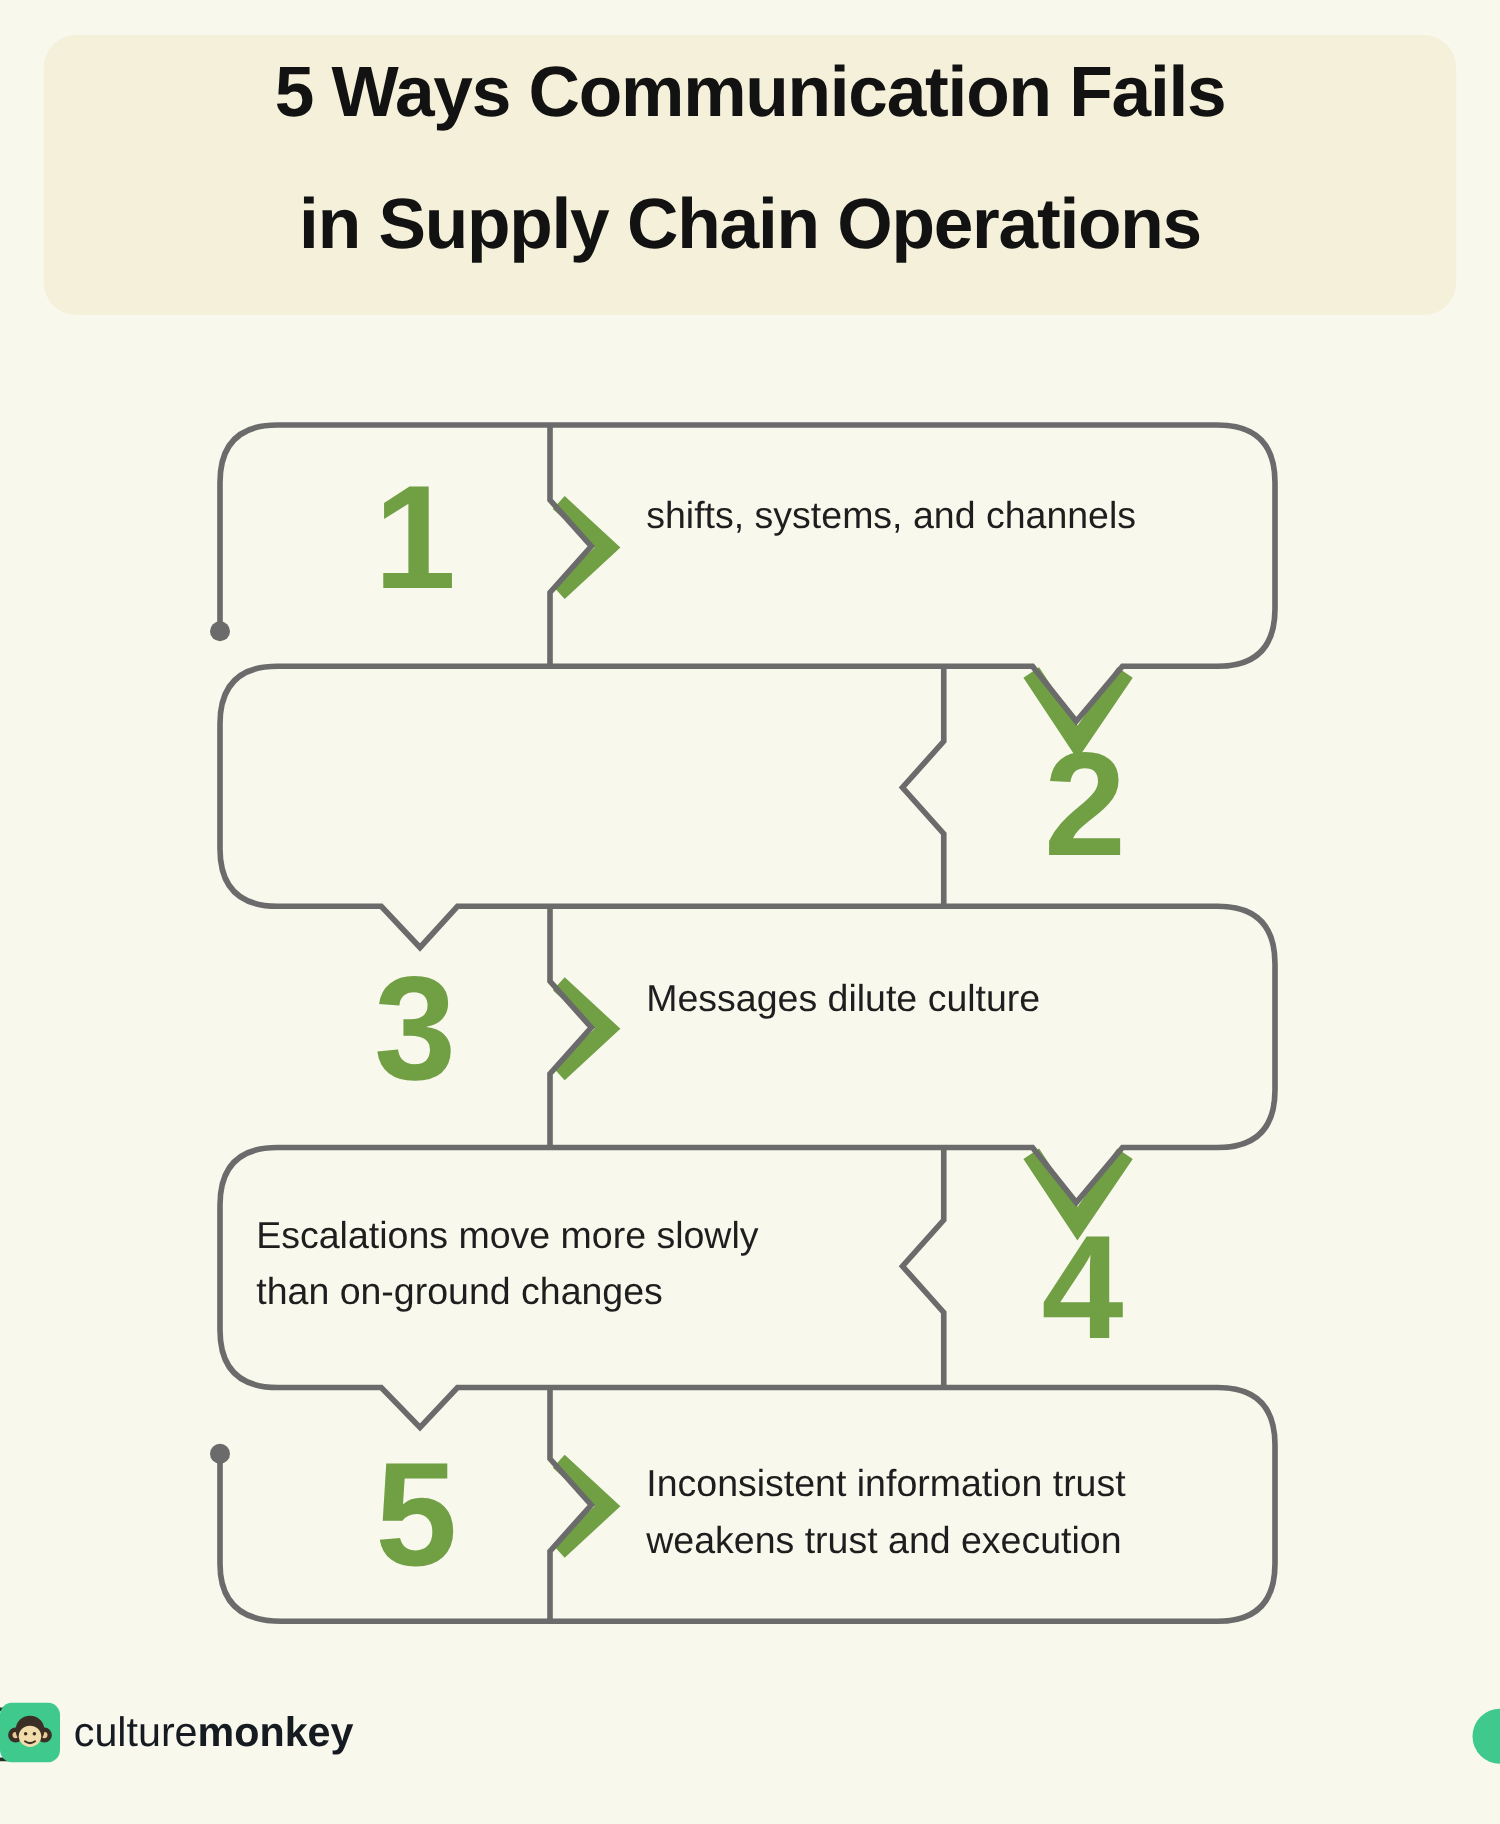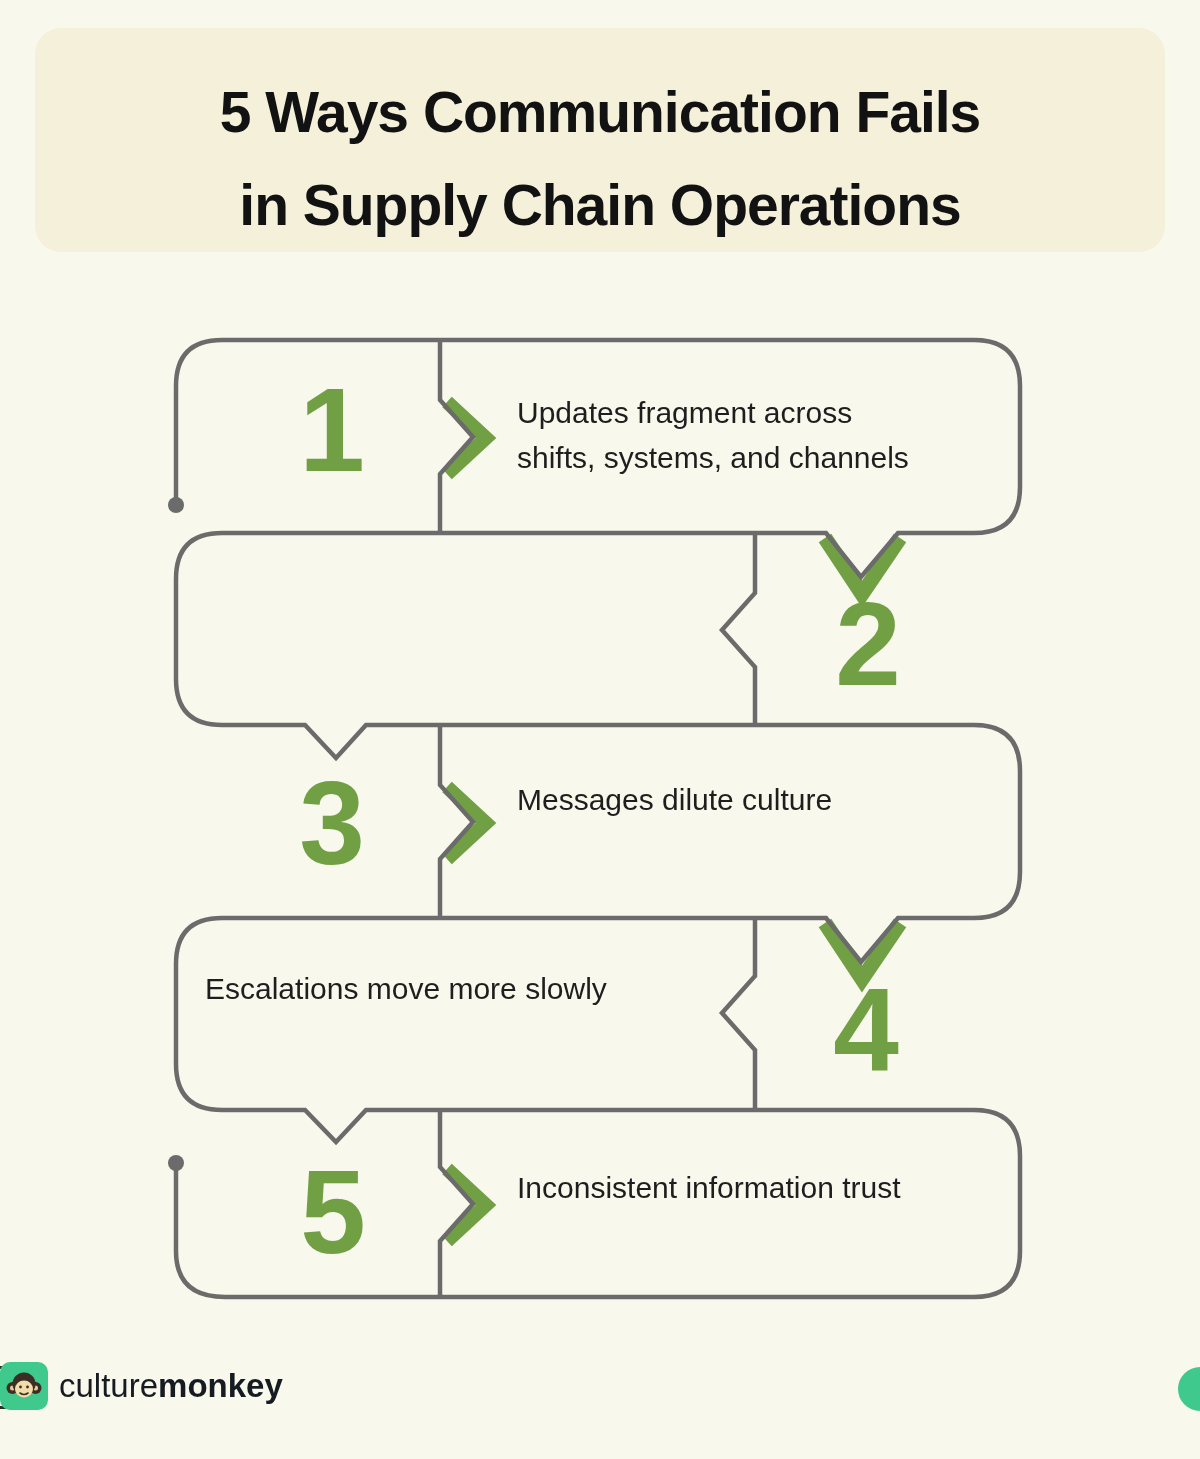--- a/index.html
+++ b/index.html
@@ -5,21 +5,21 @@
   html,body{margin:0;padding:0;}
   body{
     width:1200px;height:1459px;
     background:#f8f8ed;
     font-family:"Liberation Sans", sans-serif;
     position:relative;overflow:hidden;
   }
   .title-card{
     position:absolute;left:35px;top:28px;width:1130px;height:224px;
     background:#f4f0da;border-radius:26px;
-    display:flex;flex-direction:column;align-items:center;justify-content:flex-end;
+    display:flex;flex-direction:column;align-items:center;justify-content:flex-start;gap:12px;
   }
   .title-line{
     font-size:57px;font-weight:700;color:#121212;
     line-height:93px;letter-spacing:-1px;text-align:center;white-space:nowrap;
   }
   svg.flow{position:absolute;left:0;top:0;pointer-events:none;}
   .num{
     position:absolute;transform:translate(-50%,-50%);
     font-size:118px;font-weight:700;color:#719f44;line-height:1;
     letter-spacing:-2px;
@@ -105,33 +105,34 @@
     <circle cx="176" cy="1163" r="8" fill="#6b6b6b"></circle>
   </svg>
 
   <div class="num n1">1</div>
   <div class="num n2">2</div>
   <div class="num n3">3</div>
   <div class="num n4">4</div>
   <div class="num n5">5</div>
 
   <div class="txt n1">
-    <div>Updates fragment across</div>
     <div>shifts, systems, and channels</div>
   </div>
   <div class="txt n2">
   </div>
   <div class="txt n3">
     <div>Messages dilute culture</div>
   </div>
   <div class="txt n4">
     <div>Escalations move more slowly</div>
+    <div>than on-ground changes</div>
   </div>
   <div class="txt n5">
     <div>Inconsistent information trust</div>
+    <div>weakens trust and execution</div>
   </div>
 
   <div class="kebab-widget">
     <span class="kebab-glyph">⋮</span>
   </div>
 
   <div class="brand">
     <svg width="48" height="48" viewBox="0 0 48 48">
       <rect x="0" y="0" width="48" height="48" rx="10" fill="#3fc98d"></rect>
       <circle cx="12.5" cy="26" r="6" fill="#3b2e24"></circle>

